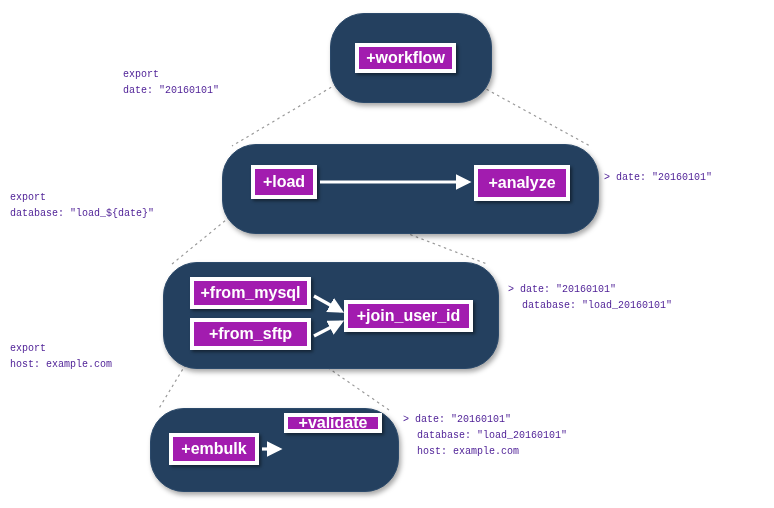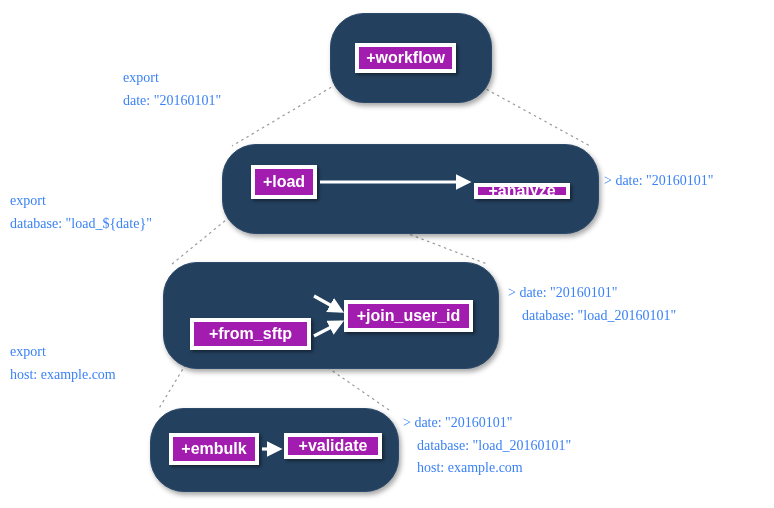--- a/index.html
+++ b/index.html
@@ -68,23 +68,23 @@
     width: 774px;
     height: 508px;
     z-index: 4;
     pointer-events: none;
   }
 
   
   .annot {
     position: absolute;
     z-index: 5;
-    font-family: Liberation Serif, serif;
-    font-size: 14px;
-    color: #3b82f6;
+    font-family: Liberation Mono, monospace;
+    font-size: 10px;
+    color: #4c1d95;
     line-height: 1.62;
     white-space: nowrap;
   }
   .annot .ln { display: block; }
   .annot.right .ln.indent { padding-left: 14px; }
 </style>
 </head>
 <body>
 
 <div id="canvas">
@@ -112,38 +112,41 @@
   <div class="group" style="left:150px; top:408px; width:247px; height:82px;"></div>
 
   <div class="task" style="left:355px; top:43px; width:101px; height:30px;">
     <span>+workflow</span>
   </div>
 
   <div class="task" style="left:251px; top:165px; width:66px; height:34px;">
     <span>+load</span>
   </div>
 
-  <div class="task" style="left:474px; top:183px; width:96px; height:16px;">
+  <div class="task" style="left:474px; top:165px; width:96px; height:36px;">
     <span>+analyze</span>
   </div>
 
+  <div class="task" style="left:190px; top:277px; width:121px; height:32px;">
+    <span>+from_mysql</span>
+  </div>
 
   <div class="task" style="left:190px; top:318px; width:121px; height:32px;">
     <span>+from_sftp</span>
   </div>
 
   <div class="task" style="left:169px; top:433px; width:90px; height:32px;">
     <span>+embulk</span>
   </div>
 
   <div class="task" style="left:344px; top:300px; width:129px; height:32px;">
     <span>+join_user_id</span>
   </div>
 
-  <div class="task" style="left:284px; top:433px; width:98px; height:26px;">
+  <div class="task" style="left:284px; top:413px; width:98px; height:20px;">
     <span>+validate</span>
   </div>
 
   <svg class="arrows" viewBox="0 0 774 508" width="774" height="508">
     <defs>
       <marker id="wh" markerWidth="5" markerHeight="5" refX="3.9" refY="2.5" orient="auto" markerUnits="strokeWidth">
         <path d="M0,0 L5,2.5 L0,5 z" fill="#ffffff"></path>
       </marker>
     </defs>
     <g stroke="#ffffff" stroke-width="3.2" fill="none" marker-end="url(#wh)">

